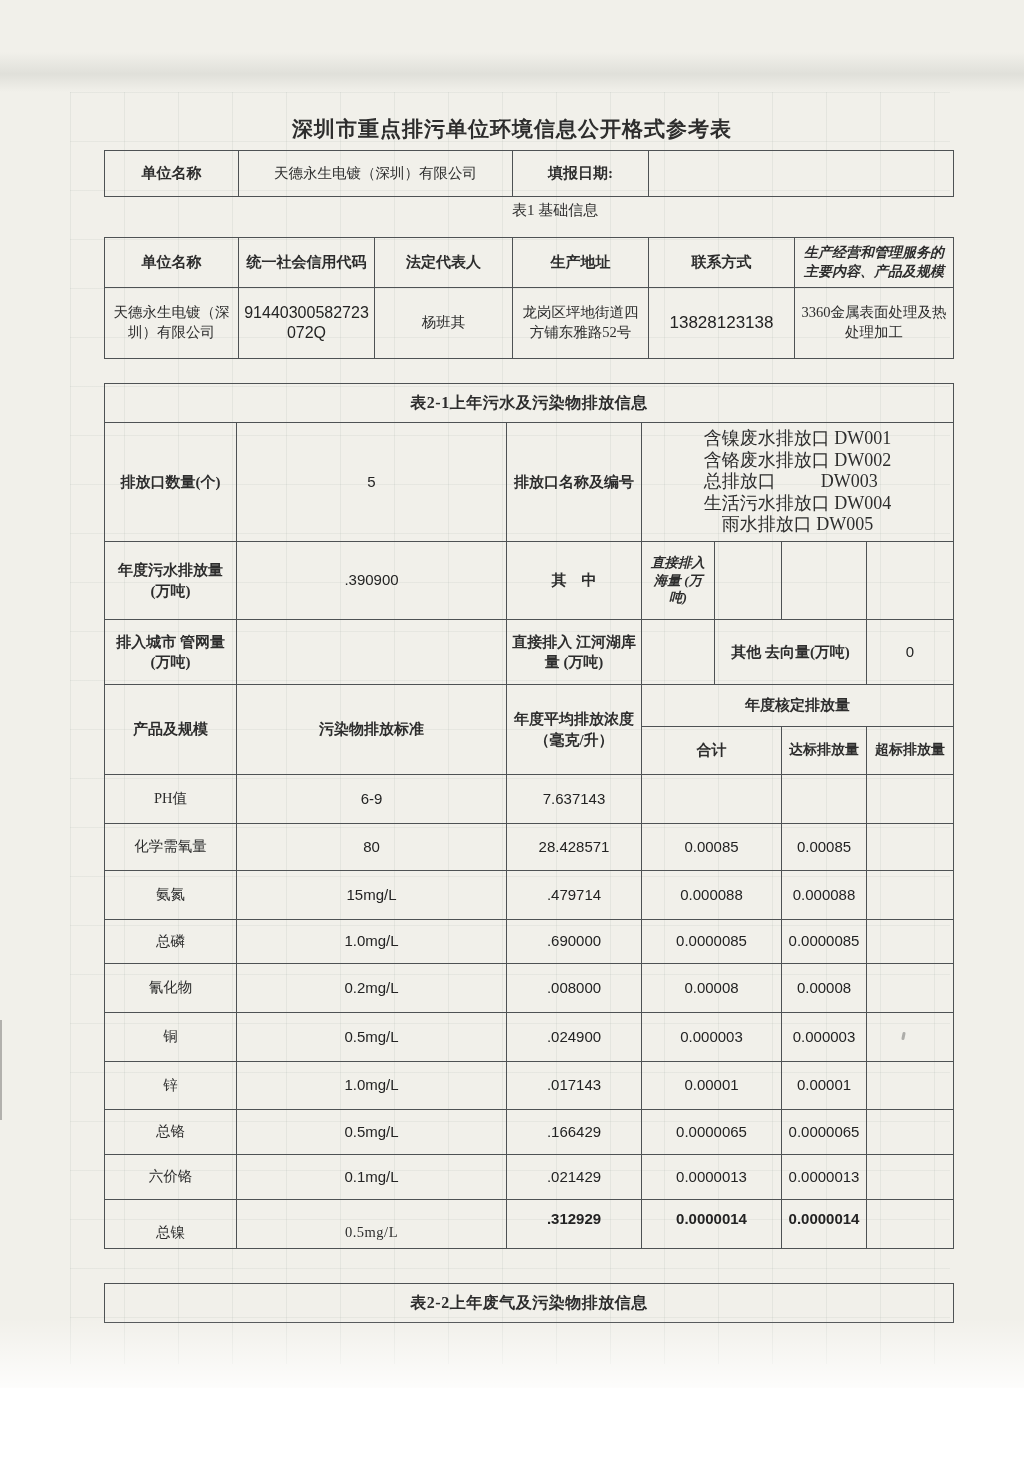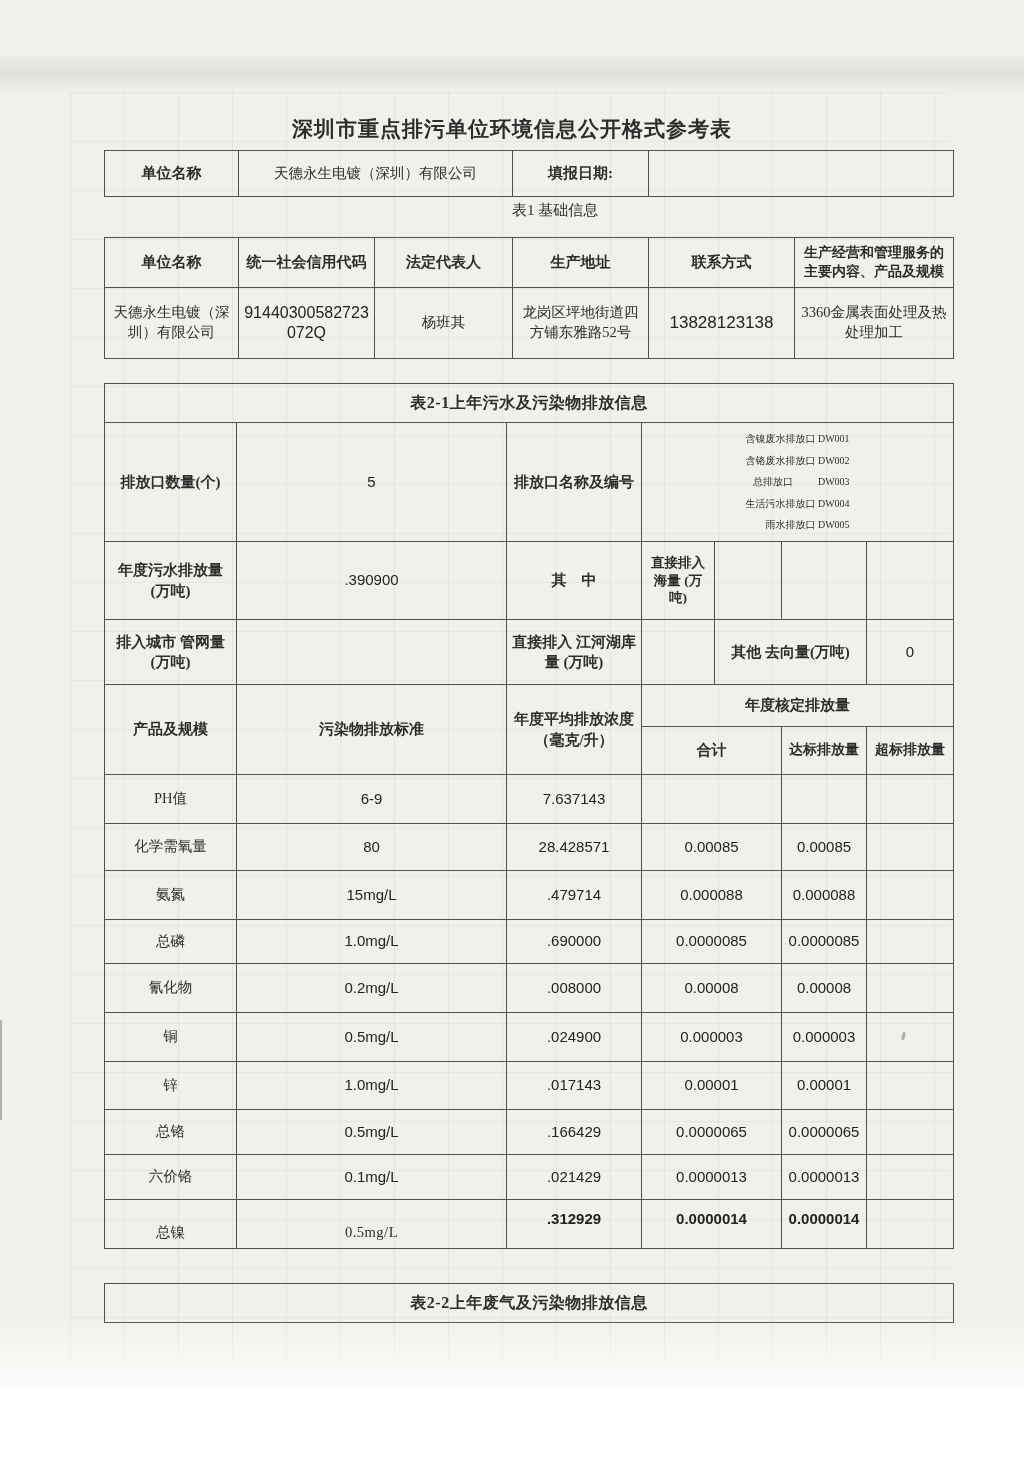--- a/index.html
+++ b/index.html
@@ -20,25 +20,25 @@
   table{border-collapse:collapse;table-layout:fixed;position:absolute;left:76px;width:849px;background:transparent;margin-left:28px;}
   td{border:1px solid #4e5254;text-align:center;vertical-align:middle;padding:2px 4px;font-size:14.5px;line-height:1.35;overflow:hidden;}
   .t-header-small{top:150px;}
   .t1{top:237px;}
   .t21{top:383px;}
   .t22{top:1283px;}
   .lbl{font-weight:bold;font-size:15px;}
   .num{font-family:"Liberation Sans",sans-serif;font-size:15px;color:#232323;}
   .num-lg{font-family:"Liberation Sans",sans-serif;font-size:16px;color:#232323;word-break:break-all;line-height:1.25;}
   .tcaption{font-weight:bold;font-size:16px;letter-spacing:0.5px;}
-  .outlets{white-space:pre;display:inline-block;text-align:right;font-size:10px;line-height:21.5px;}
+  .outlets{white-space:pre;display:inline-block;text-align:left;font-size:18px;line-height:21.5px;}
   .vbottom{vertical-align:bottom;padding-bottom:5px;}
   .vtop{vertical-align:top;padding-top:9px;font-weight:bold;}
   .serifcell{font-family:"Liberation Serif",serif;font-size:14.5px;letter-spacing:0.5px;}
-  .small-wrap{font-size:14px;line-height:1.3;}
+  .small-wrap{font-size:14px;line-height:1.3;font-style:italic;}
 </style>
 </head>
 <body>
 
 <div class="scan">
   <div class="grid-overlay"></div>
   <div class="top-band"></div>
   <div class="edge-mark"></div>
   <div class="speck" style="left:902px;top:1032px;"></div>
 

